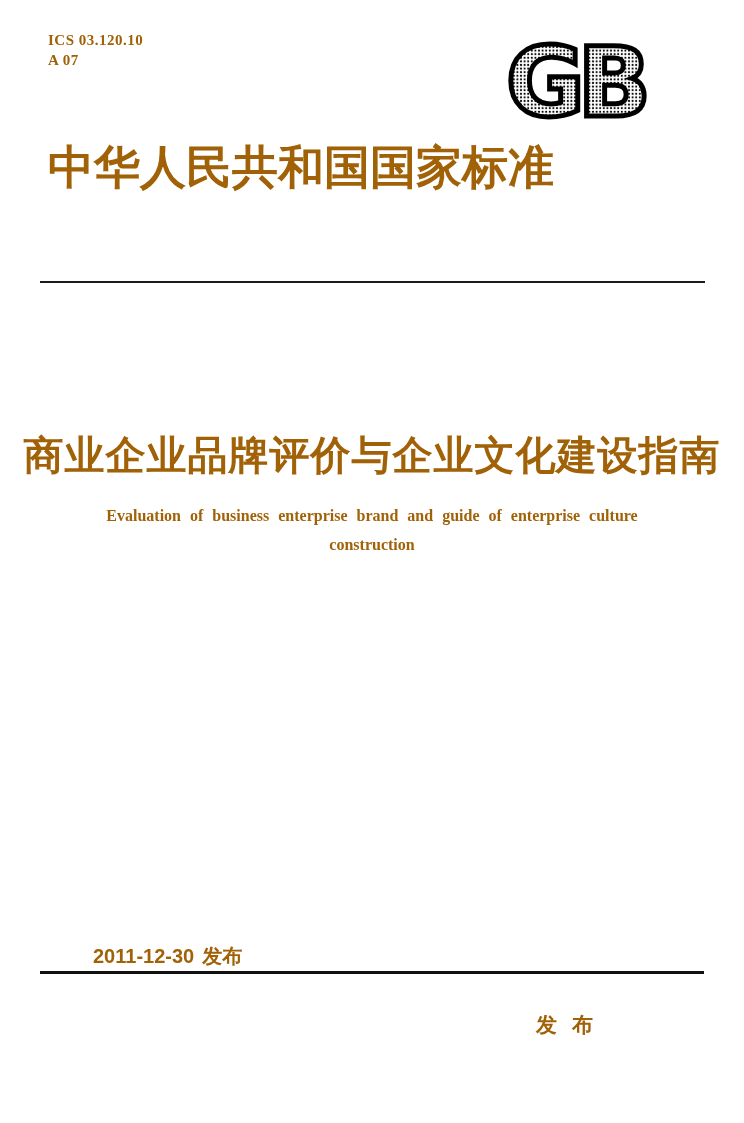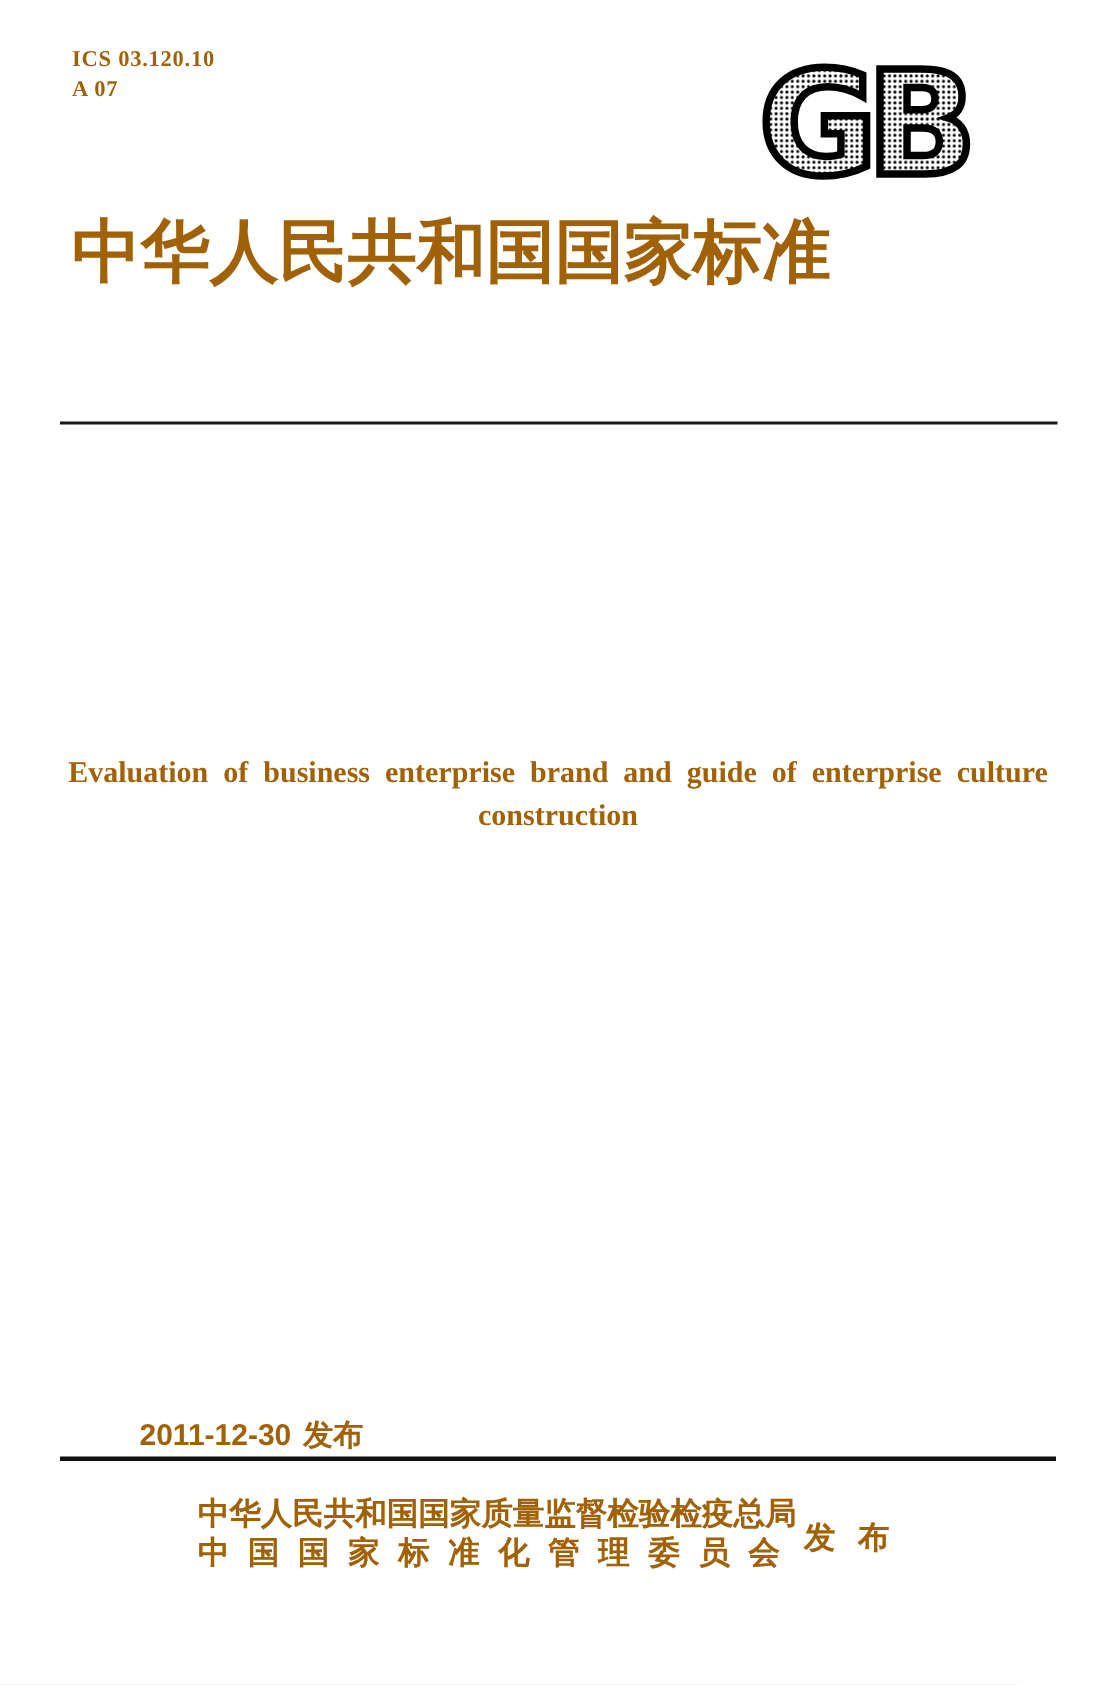--- a/index.html
+++ b/index.html
@@ -85,21 +85,21 @@
     letter-spacing: 1px;
     font-family: "Liberation Sans", sans-serif;
   }
 
   .doc-title-en {
     position: absolute;
     left: 0;
     top: 501px;
     width: 744px;
     text-align: center;
-    font-size: 20px;
+    font-size: 16px;
     font-weight: bold;
     line-height: 29px;
     word-spacing: 5px;
     font-family: "Liberation Serif", serif;
   }
 
   
   .dates-row {
     position: absolute;
     left: 48px;
@@ -169,35 +169,32 @@
       </pattern>
     </defs>
     <text x="81" y="78" text-anchor="middle" font-family="'DejaVu Sans', sans-serif" font-weight="bold" font-size="96" letter-spacing="-7" fill="url(#halftone)" stroke="#000000" stroke-width="5">GB</text>
   </svg>
 
   <div class="national-heading">中华人民共和国国家标准</div>
 
 
   <div class="rule-top"></div>
 
+  <div class="doc-title-zh">商业企业品牌评价与企业文化建设指南</div>
 
   <div class="doc-title-en">
     <div>Evaluation of business enterprise brand and guide of enterprise culture</div>
     <div>construction</div>
   </div>
 
   <div class="dates-row">
     <div class="date-pair">
       <span class="date-value">2011-12-30</span>
       <span>发布</span>
     </div>
   </div>
 
   <div class="rule-bottom"></div>
 
-  <div class="issuer-block">
-    <div class="issuer-line">中华人民共和国国家质量监督检验检疫总局</div>
-    <div class="issuer-line">中国国家标准化管理委员会</div>
-  </div>
 
   <div class="publish-label">发布</div>
 
 </div>
 
 </body></html>

